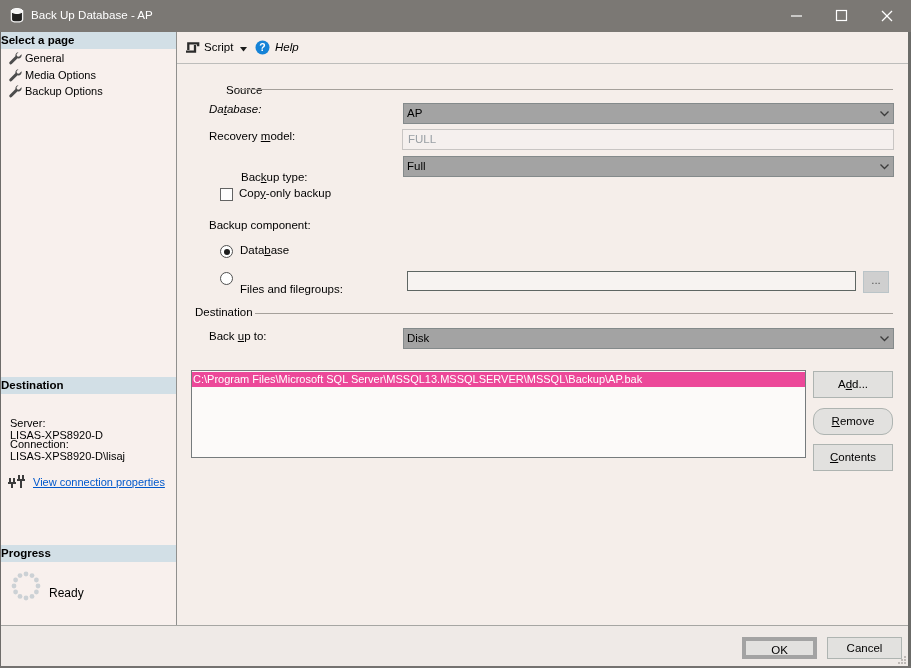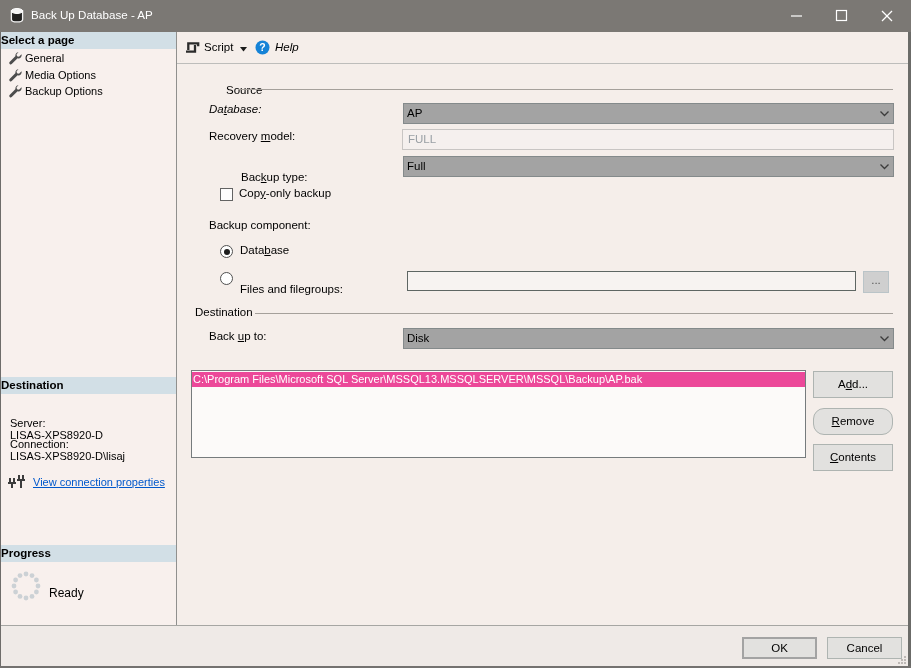--- a/index.html
+++ b/index.html
@@ -162,21 +162,21 @@
 </div>
 
 <div class="abs" style="left:191px;top:370px;width:615px;height:88px;background:#fcfaf9;border:1px solid #767b7d;"></div>
 <div class="abs" style="left:192px;top:372px;width:613px;height:15px;background:#ec4899;color:#fff;font-size:11px;line-height:15px;padding-left:1px;white-space:nowrap;overflow:hidden;">C:\Program Files\Microsoft SQL Server\MSSQL13.MSSQLSERVER\MSSQL\Backup\AP.bak</div>
 
 <div class="btn" style="left:813px;top:371px;width:80px;height:27px;line-height:25px;">A<u>d</u>d...</div>
 <div class="btn" style="left:813px;top:408px;width:80px;height:27px;line-height:25px;border-radius:11px;"><u>R</u>emove</div>
 <div class="btn" style="left:813px;top:444px;width:80px;height:27px;line-height:25px;"><u>C</u>ontents</div>
 
 <div class="abs" id="footer"></div>
-<div class="btn" style="left:742px;top:637px;width:75px;height:22px;border:2px solid #a3a3a3;line-height:18px;">OK</div>
+<div class="btn" style="left:742px;top:637px;width:75px;height:22px;border:4px solid #a3a3a3;line-height:18px;">OK</div>
 <div class="btn" style="left:827px;top:637px;width:75px;height:22px;line-height:20px;">Cancel</div>
 <svg class="abs" style="left:897px;top:655px" width="10" height="10" viewBox="0 0 10 10">
   <g fill="#bdb8b5">
       <rect x="7" y="1" width="2" height="2"></rect>
       <rect x="7" y="4" width="2" height="2"></rect>
       <rect x="4" y="4" width="2" height="2"></rect>
       <rect x="7" y="7" width="2" height="2"></rect>
       <rect x="4" y="7" width="2" height="2"></rect>
       <rect x="1" y="7" width="2" height="2"></rect>
     </g>

